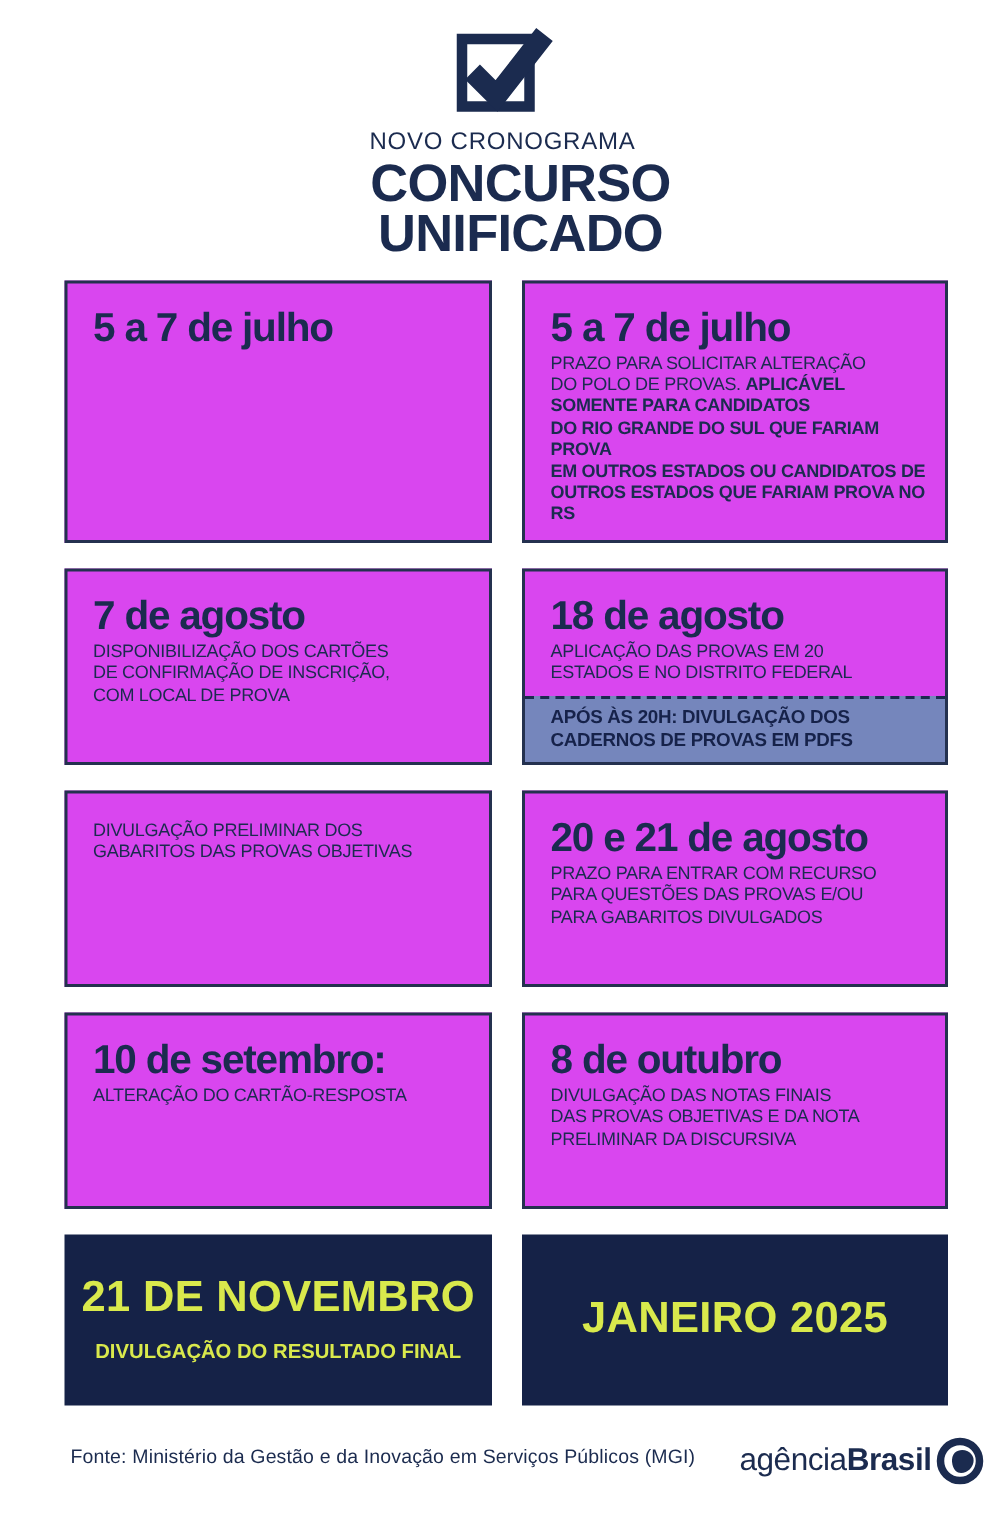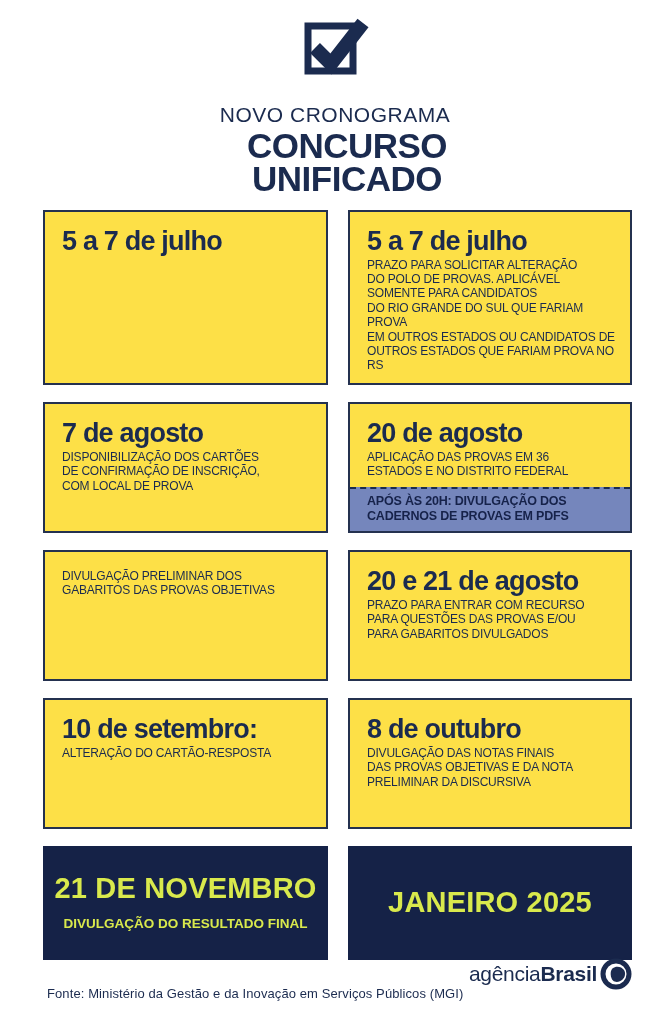--- a/index.html
+++ b/index.html
@@ -7,55 +7,55 @@
   body {
     width: 670px; height: 1025px;
     font-family: "Liberation Sans", sans-serif;
     color: #1b2b4f;
     overflow: hidden;
     position: relative;
   }
   .header { text-align: center; padding-top: 13px; }
   .checkbox-wrap { display: inline-block; line-height: 0; }
   .kicker {
-    margin-top: 24px;
-    font-size: 21px; font-weight: 500; letter-spacing: 0.5px;
+    margin-top: 6px;
+    font-size: 16px; font-weight: 500; letter-spacing: 0.5px;
     color: #1b2b4f;
   }
   .page-title {
     margin-top: 2px;
     font-size: 35px; font-weight: bold; letter-spacing: -0.5px;
     line-height: 0.95; white-space: pre-line;
     color: #1b2b4f;
     padding-left: 24px;
   }
   .grid {
     margin: 14px 38px 0 43px;
     display: grid;
     grid-template-columns: 285px 284px;
     column-gap: 20px;
     row-gap: 17px;
   }
   .card {
     position: relative;
     min-height: 131px;
     border: 2px solid #24314f;
-    background: #fde047;
+    background: #d946ef;
     padding: 15px 10px 10px 17px;
   }
   .card-date {
     font-size: 27px; font-weight: bold; letter-spacing: -0.8px;
     line-height: 1.08; color: #1b2b4f;
   }
   .card-text {
     margin-top: 2px;
     font-size: 12px; line-height: 1.2; letter-spacing: -0.2px;
     white-space: pre-line; color: #1b2b4f;
   }
-  .card-text .bold { font-weight: normal; }
+  .card-text .bold { font-weight: bold; }
   .card.has-band { padding-bottom: 46px; }
   .band {
     position: absolute; left: 0; right: 0; bottom: 0;
     background: #7586bc;
     border-top: 2px dashed #1b2b4f;
     padding: 5px 16px 6px 17px;
     font-size: 12.5px; font-weight: bold; line-height: 1.25;
     letter-spacing: -0.2px; white-space: pre-line; color: #16224a;
   }
   .navy-grid {
@@ -78,21 +78,21 @@
   }
   .navy-text {
     font-size: 13.5px; font-weight: bold; line-height: 1.3;
     white-space: pre-line; color: #d9e94c;
   }
   .source {
     margin: 26px 0 0 47px;
     font-size: 13px; letter-spacing: 0.1px; color: #1b2b4f;
   }
   .logo-row {
-    position: absolute; right: 38px; top: 958px;
+    position: absolute; right: 14px; top: 958px;
     display: flex; align-items: center;
   }
   .logo-regular { font-size: 21px; font-weight: normal; color: #1b2b4f; letter-spacing: -0.3px; }
   .logo-bold { font-size: 21px; font-weight: bold; color: #1b2b4f; letter-spacing: -0.3px; }
   .logo-globe { margin-left: 3px; line-height: 0; }
 </style>
 </head>
 <body>
 
 <div class="header">
@@ -124,22 +124,22 @@
   </div>
 
   <div class="card">
     <div class="card-date">7 de agosto</div>
     <p class="card-text"><span>DISPONIBILIZAÇÃO DOS CARTÕES
 DE CONFIRMAÇÃO DE INSCRIÇÃO,
 COM LOCAL DE PROVA</span></p>
   </div>
 
   <div class="card has-band">
-    <div class="card-date">20 de agosto</div>
-    <p class="card-text"><span>APLICAÇÃO DAS PROVAS EM 36
+    <div class="card-date">18 de agosto</div>
+    <p class="card-text"><span>APLICAÇÃO DAS PROVAS EM 20
 ESTADOS E NO DISTRITO FEDERAL</span></p>
     <div class="band">APÓS ÀS 20H: DIVULGAÇÃO DOS
 CADERNOS DE PROVAS EM PDFS</div>
   </div>
 
   <div class="card">
     <p class="card-text"><span>DIVULGAÇÃO PRELIMINAR DOS
 GABARITOS DAS PROVAS OBJETIVAS</span></p>
   </div>
 

